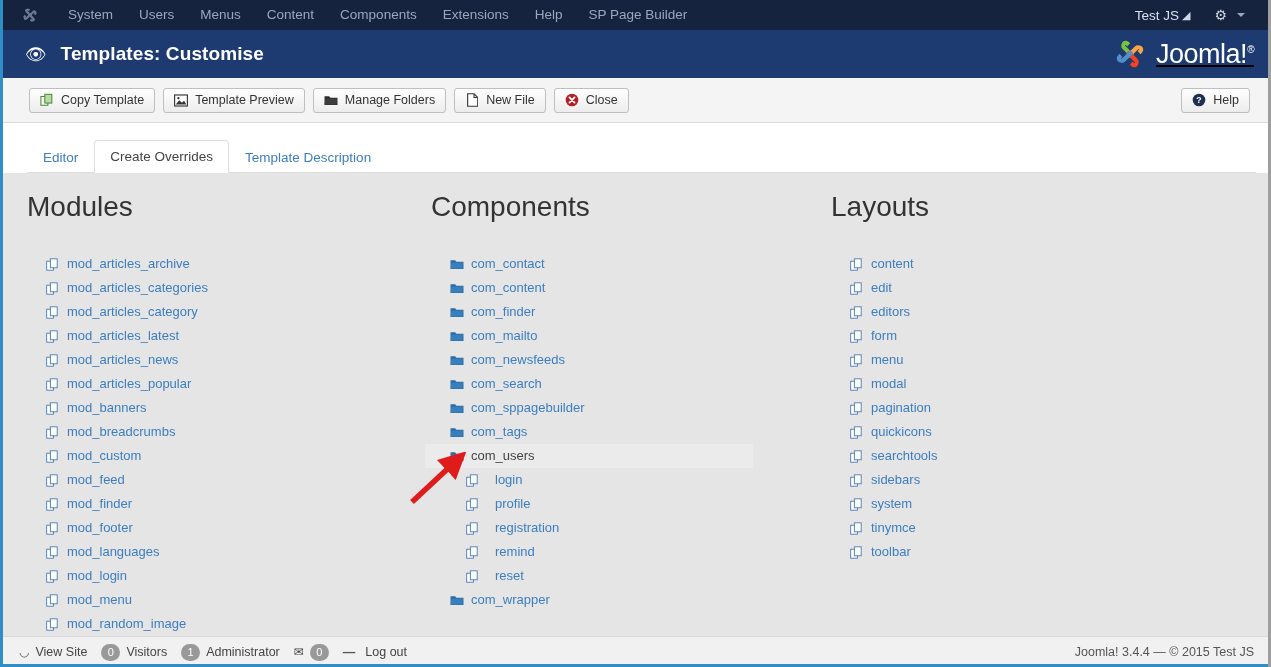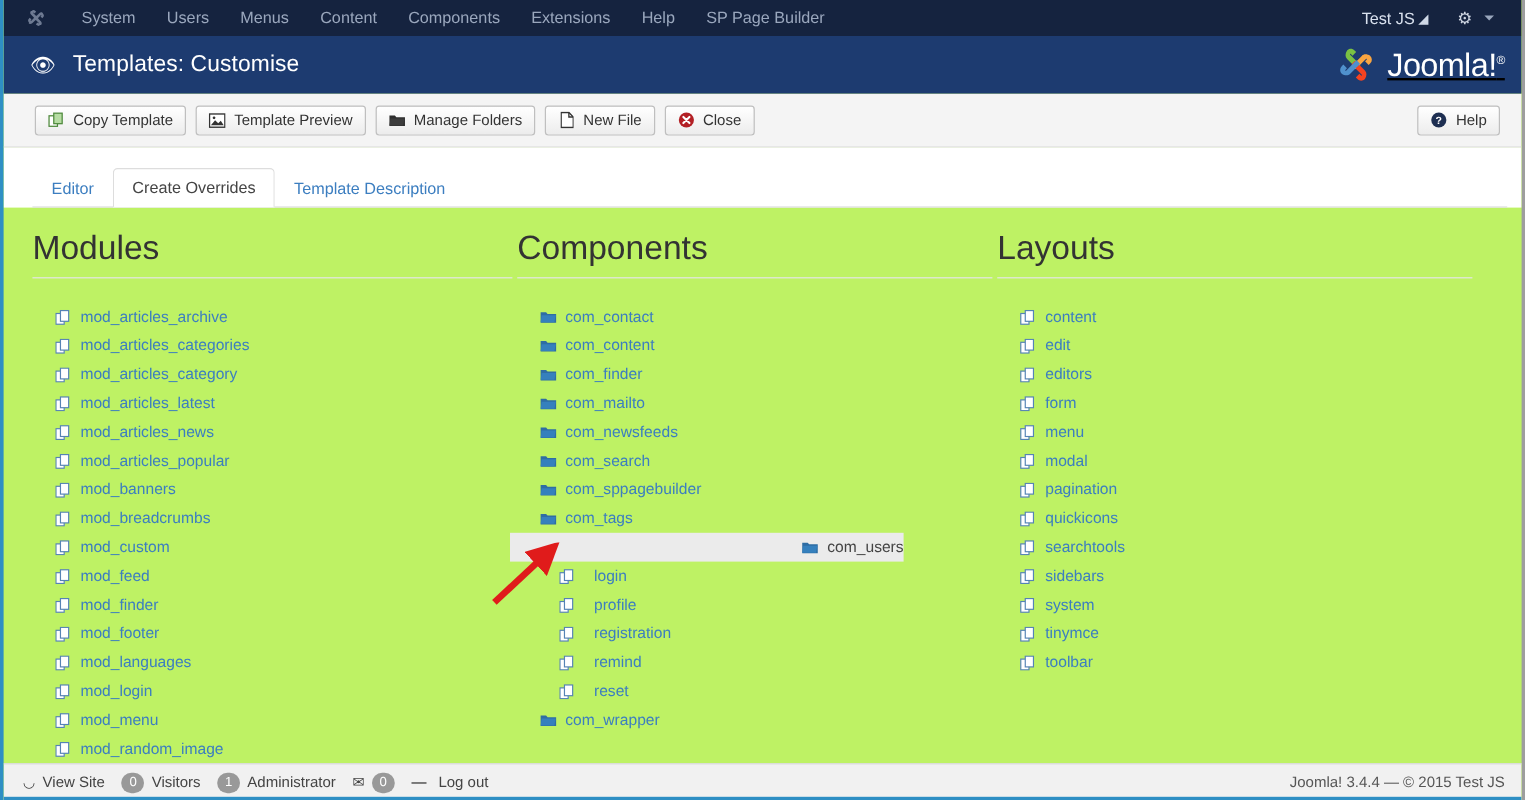--- a/index.html
+++ b/index.html
@@ -8,21 +8,21 @@
     width: 1271px; height: 667px;
     overflow: hidden;
     font-family: "Liberation Sans", sans-serif;
     background: #ffffff;
   }
   #app {
     position: relative;
     width: 1271px; height: 667px;
     border-left: 3px solid #2e8fc4;
     border-right: 3px solid #9e9e9e;
-    background: #bef264;
+    background: #e5e5e5;
     overflow: hidden;
   }
 
   
   .topbar {
     height: 30px;
     background: #15233f;
     display: flex;
     align-items: center;
     padding: 0 10px 0 18px;
@@ -80,21 +80,21 @@
     background: #1d3b70;
     display: flex;
     align-items: center;
     padding: 0 14px 0 22px;
     position: relative;
   }
   .eye-icon { color: #ffffff; font-size: 17px; margin-right: 14px; line-height:1; }
   .page-title {
     color: #ffffff;
     font-size: 19px;
-    font-weight: normal;
+    font-weight: bold;
     letter-spacing: .1px;
   }
   .brand-logo {
     margin-left: auto;
     display: flex; align-items: center; gap: 8px; text-decoration: underline;
   }
   .brand-word {
     color: #ffffff;
     font-size: 27px;
     letter-spacing: -0.5px;
@@ -197,21 +197,20 @@
     white-space: nowrap;
   }
   .li .li-ic { width: 15px; height: 15px; margin-right: 7px; flex: 0 0 auto; display:inline-flex; align-items:center; justify-content:center; }
   .li .li-lbl { line-height: 24px; }
   .li.indent { padding-left: 34px; gap: 8px; }
   .li.selected {
     background: #ebebeb;
     margin-left: -6px;
     padding-left: 24px;
     width: 328px;
-    justify-content: flex-end;
   }
   .li.selected .li-lbl { color: #444444; }
 
   
   .arrow-anno {
     position: absolute;
     left: 403px; top: 452px;
     width: 64px; height: 56px;
     pointer-events: none;
   }

